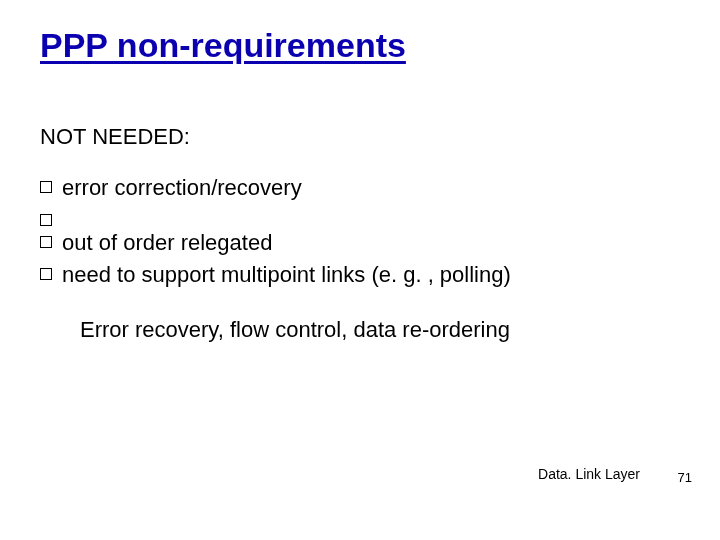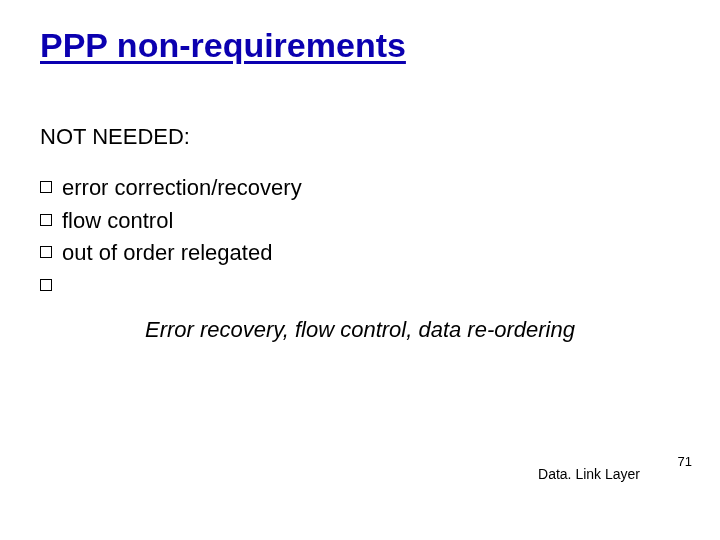--- a/index.html
+++ b/index.html
@@ -61,63 +61,61 @@
     flex: 0 0 auto;
     margin-top: 8px;
     box-sizing: border-box;
   }
   .summary {
     position: absolute;
     left: 80px;
     top: 315px;
     width: 560px;
     font-size: 22px;
-    font-style: italic;
-    text-align: center;
     line-height: 1.35;
   }
   .footer-label {
     position: absolute;
     right: 80px;
     bottom: 22px;
     font-family: Arial, Helvetica, sans-serif;
     font-size: 14px;
   }
   .footer-number {
     position: absolute;
     right: 28px;
-    bottom: 35px;
+    bottom: 19px;
     font-family: Arial, Helvetica, sans-serif;
     font-size: 13px;
   }
 </style>
 </head>
 <body>
 
 <div class="slide">
 
   <div class="title">PPP non-requirements</div>
 
   <div class="body">
     <div class="subhead">NOT NEEDED:</div>
     <ul class="list">
       <li>
         <span class="bullet"></span>
         <span>error correction/recovery</span>
       </li>
       <li>
         <span class="bullet"></span>
-        <span>flow control</span>
       </li>
       <li>
         <span class="bullet"></span>
         <span>out of order relegated</span>
       </li>
       <li>
         <span class="bullet"></span>
+        <span>need to support multipoint links (e. g. , polling)</span>
       </li>
     </ul>
   </div>
 
   <div class="summary">
     <span>Error recovery, flow control, data re-ordering</span><br>
   </div>
 
   <div class="footer-label">Data. Link Layer</div>
   <div class="footer-number">71</div>

